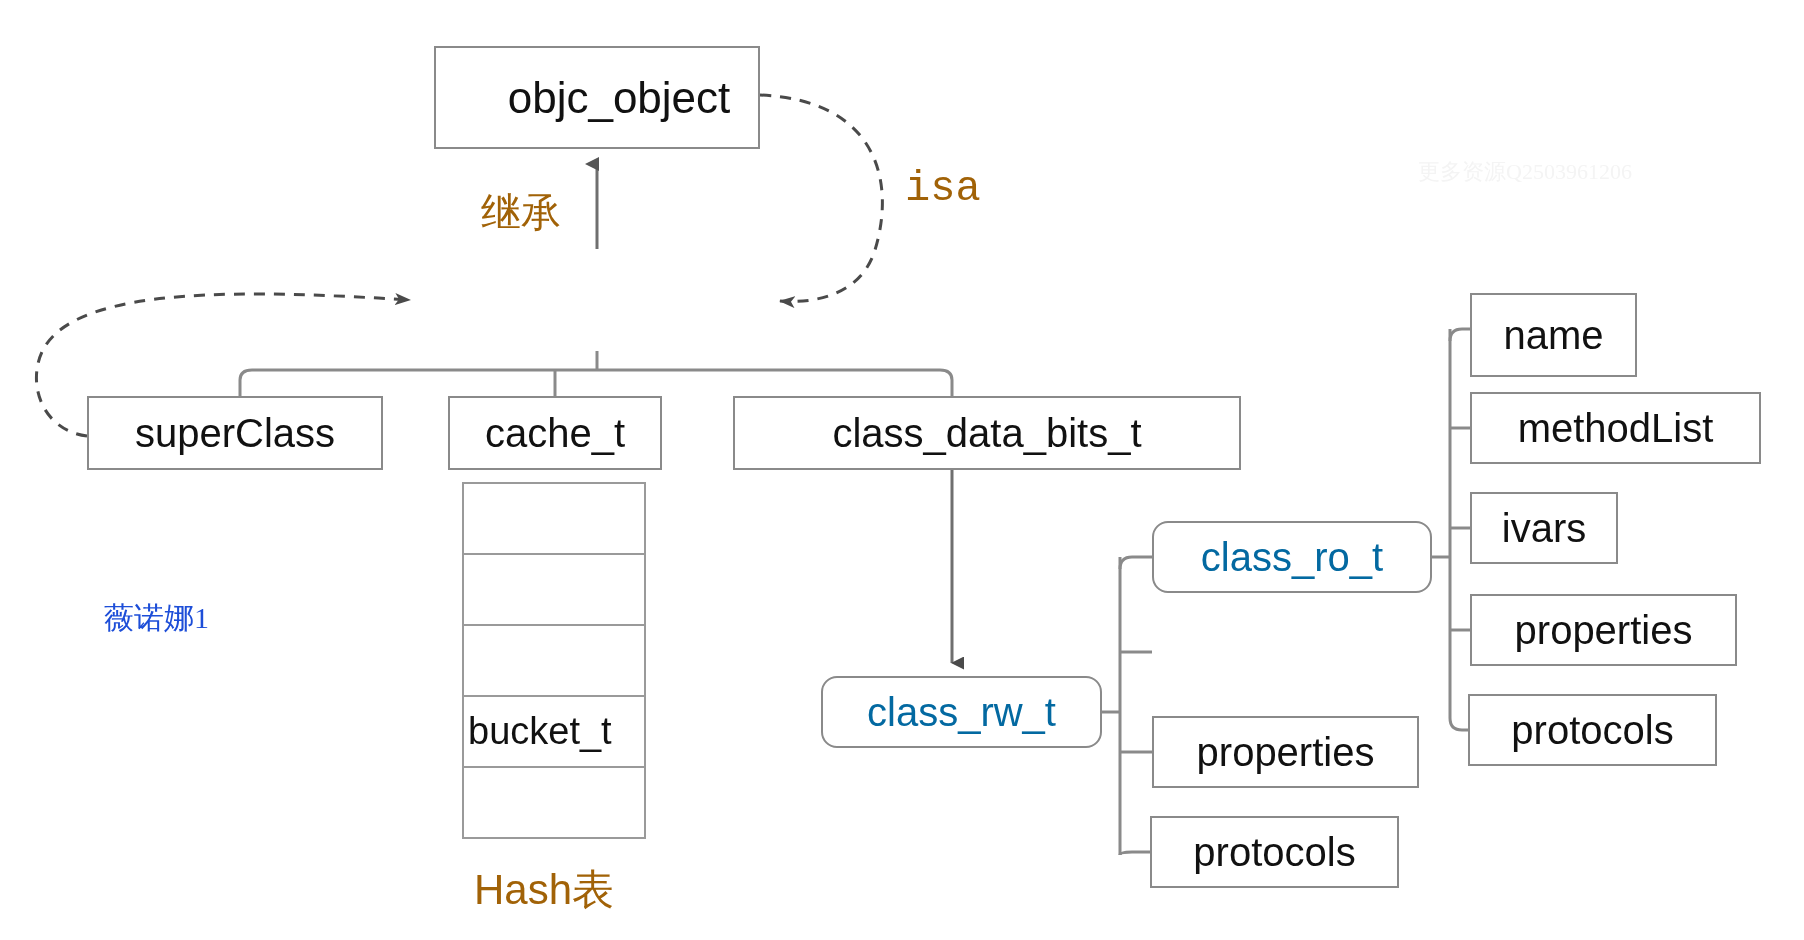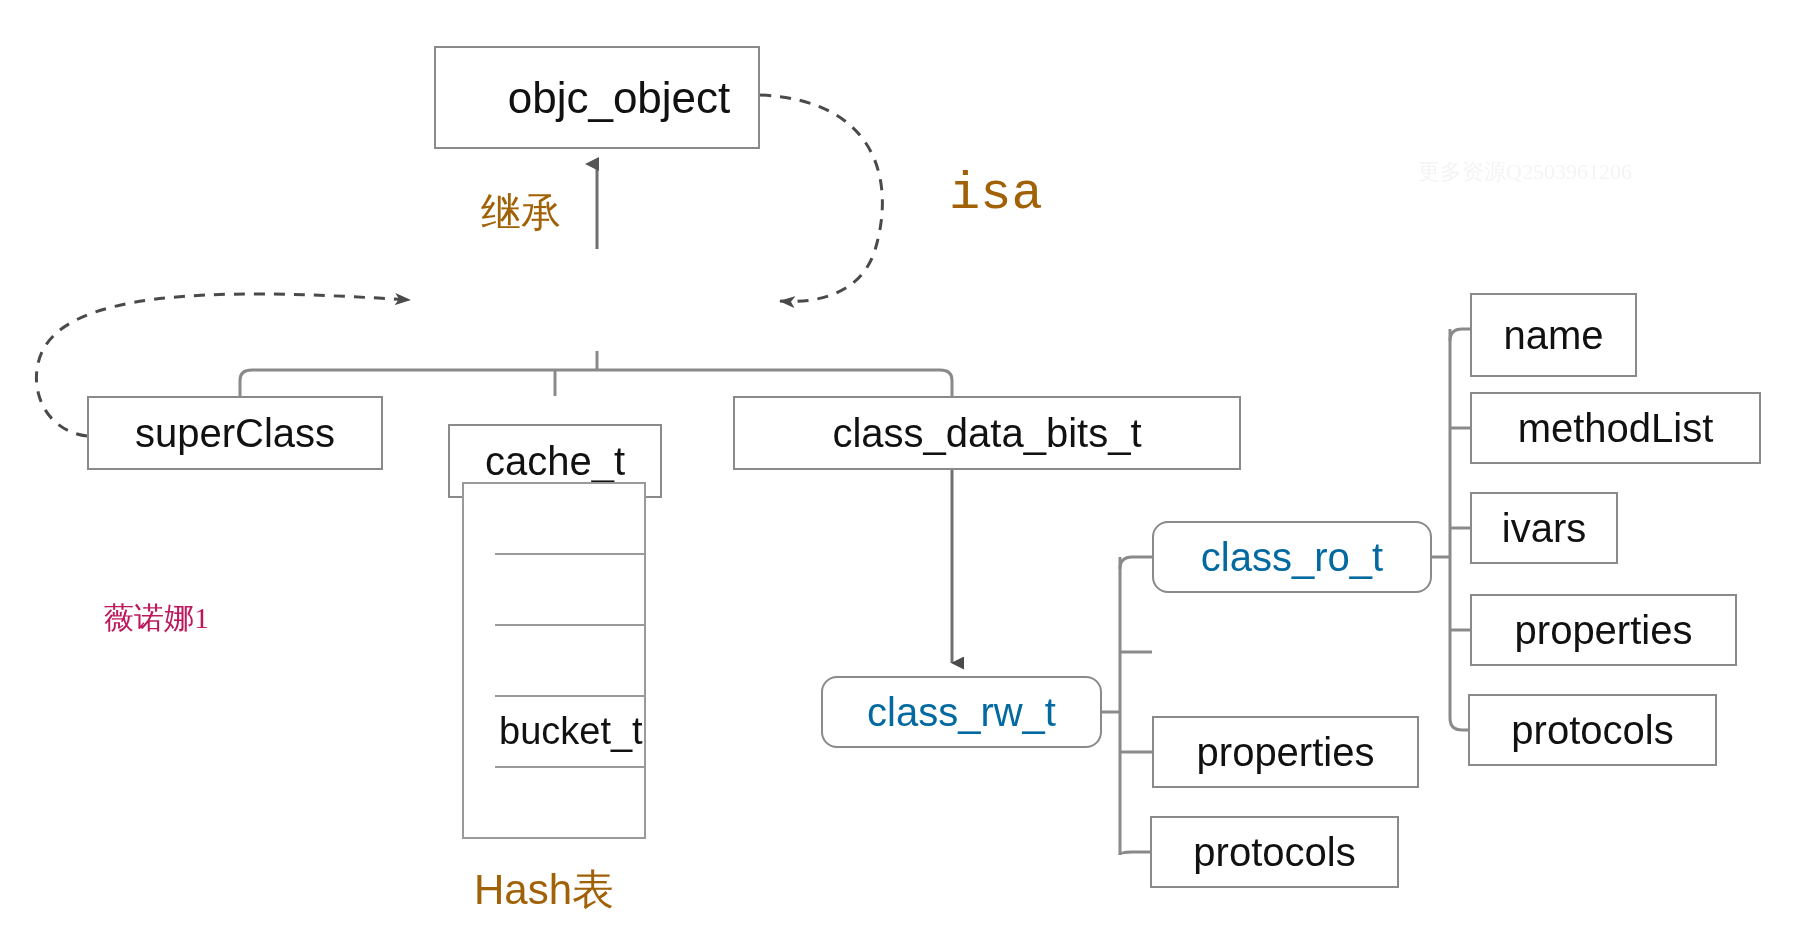--- a/index.html
+++ b/index.html
@@ -146,21 +146,21 @@
 
   <div class="node" style="left:434px; top:46px; width:326px; height:103px; font-size:44px;padding-left:44px;">
     <span>objc_object</span>
   </div>
 
 
   <div class="node" style="left:87px; top:396px; width:296px; height:74px; font-size:40px;">
     <span>superClass</span>
   </div>
 
-  <div class="node" style="left:448px; top:396px; width:214px; height:74px; font-size:40px;margin-top:28px;">
+  <div class="node" style="left:448px; top:396px; width:214px; height:74px; font-size:40px;">
     <span>cache_t</span>
   </div>
 
   <div class="node" style="left:733px; top:396px; width:508px; height:74px; font-size:40px;">
     <span>class_data_bits_t</span>
   </div>
 
   <div class="node red" style="left:821px; top:676px; width:281px; height:72px; font-size:40px;">
     <span>class_rw_t</span>
   </div>
@@ -191,31 +191,31 @@
   </div>
 
   <div class="node" style="left:1470px; top:594px; width:267px; height:72px; font-size:40px;">
     <span>properties</span>
   </div>
 
   <div class="node" style="left:1468px; top:694px; width:249px; height:72px; font-size:40px;">
     <span>protocols</span>
   </div>
 
-  <div class="hashtable" style="left:462px; top:482px; width:184px; height:357px;padding-left:31px;">
+  <div class="hashtable" style="left:462px; top:482px; width:184px; height:357px;">
     <div class="hashcell" style="font-size:38px;"></div>
     <div class="hashcell" style="font-size:38px;"></div>
     <div class="hashcell" style="font-size:38px;"></div>
     <div class="hashcell" style="font-size:38px;">bucket_t</div>
     <div class="hashcell" style="font-size:38px;"></div>
   </div>
 
   <div class="caption" style="left:474px; top:862px; font-size:42px;">Hash表</div>
 
   <div class="edge-label" style="left:481px; top:185px; font-size:40px;">继承</div>
 
-  <div class="edge-label" style="left:949px; top:165px; font-size:52px;text-align:right;">isa</div>
-
-  <div class="watermark" style="left:104px; top:598px; font-size:30px; color:#be185d;">薇诺娜1</div>
+  <div class="edge-label" style="left:905px; top:165px; font-size:42px;text-align:right;">isa</div>
+
+  <div class="watermark" style="left:104px; top:598px; font-size:30px; color:#1d4ed8;">薇诺娜1</div>
 
   <div class="watermark" style="left:1418px; top:157px; font-size:22px; color:#f4f4f4;">更多资源Q2503961206</div>
 
 </div>
 
 </body></html>

